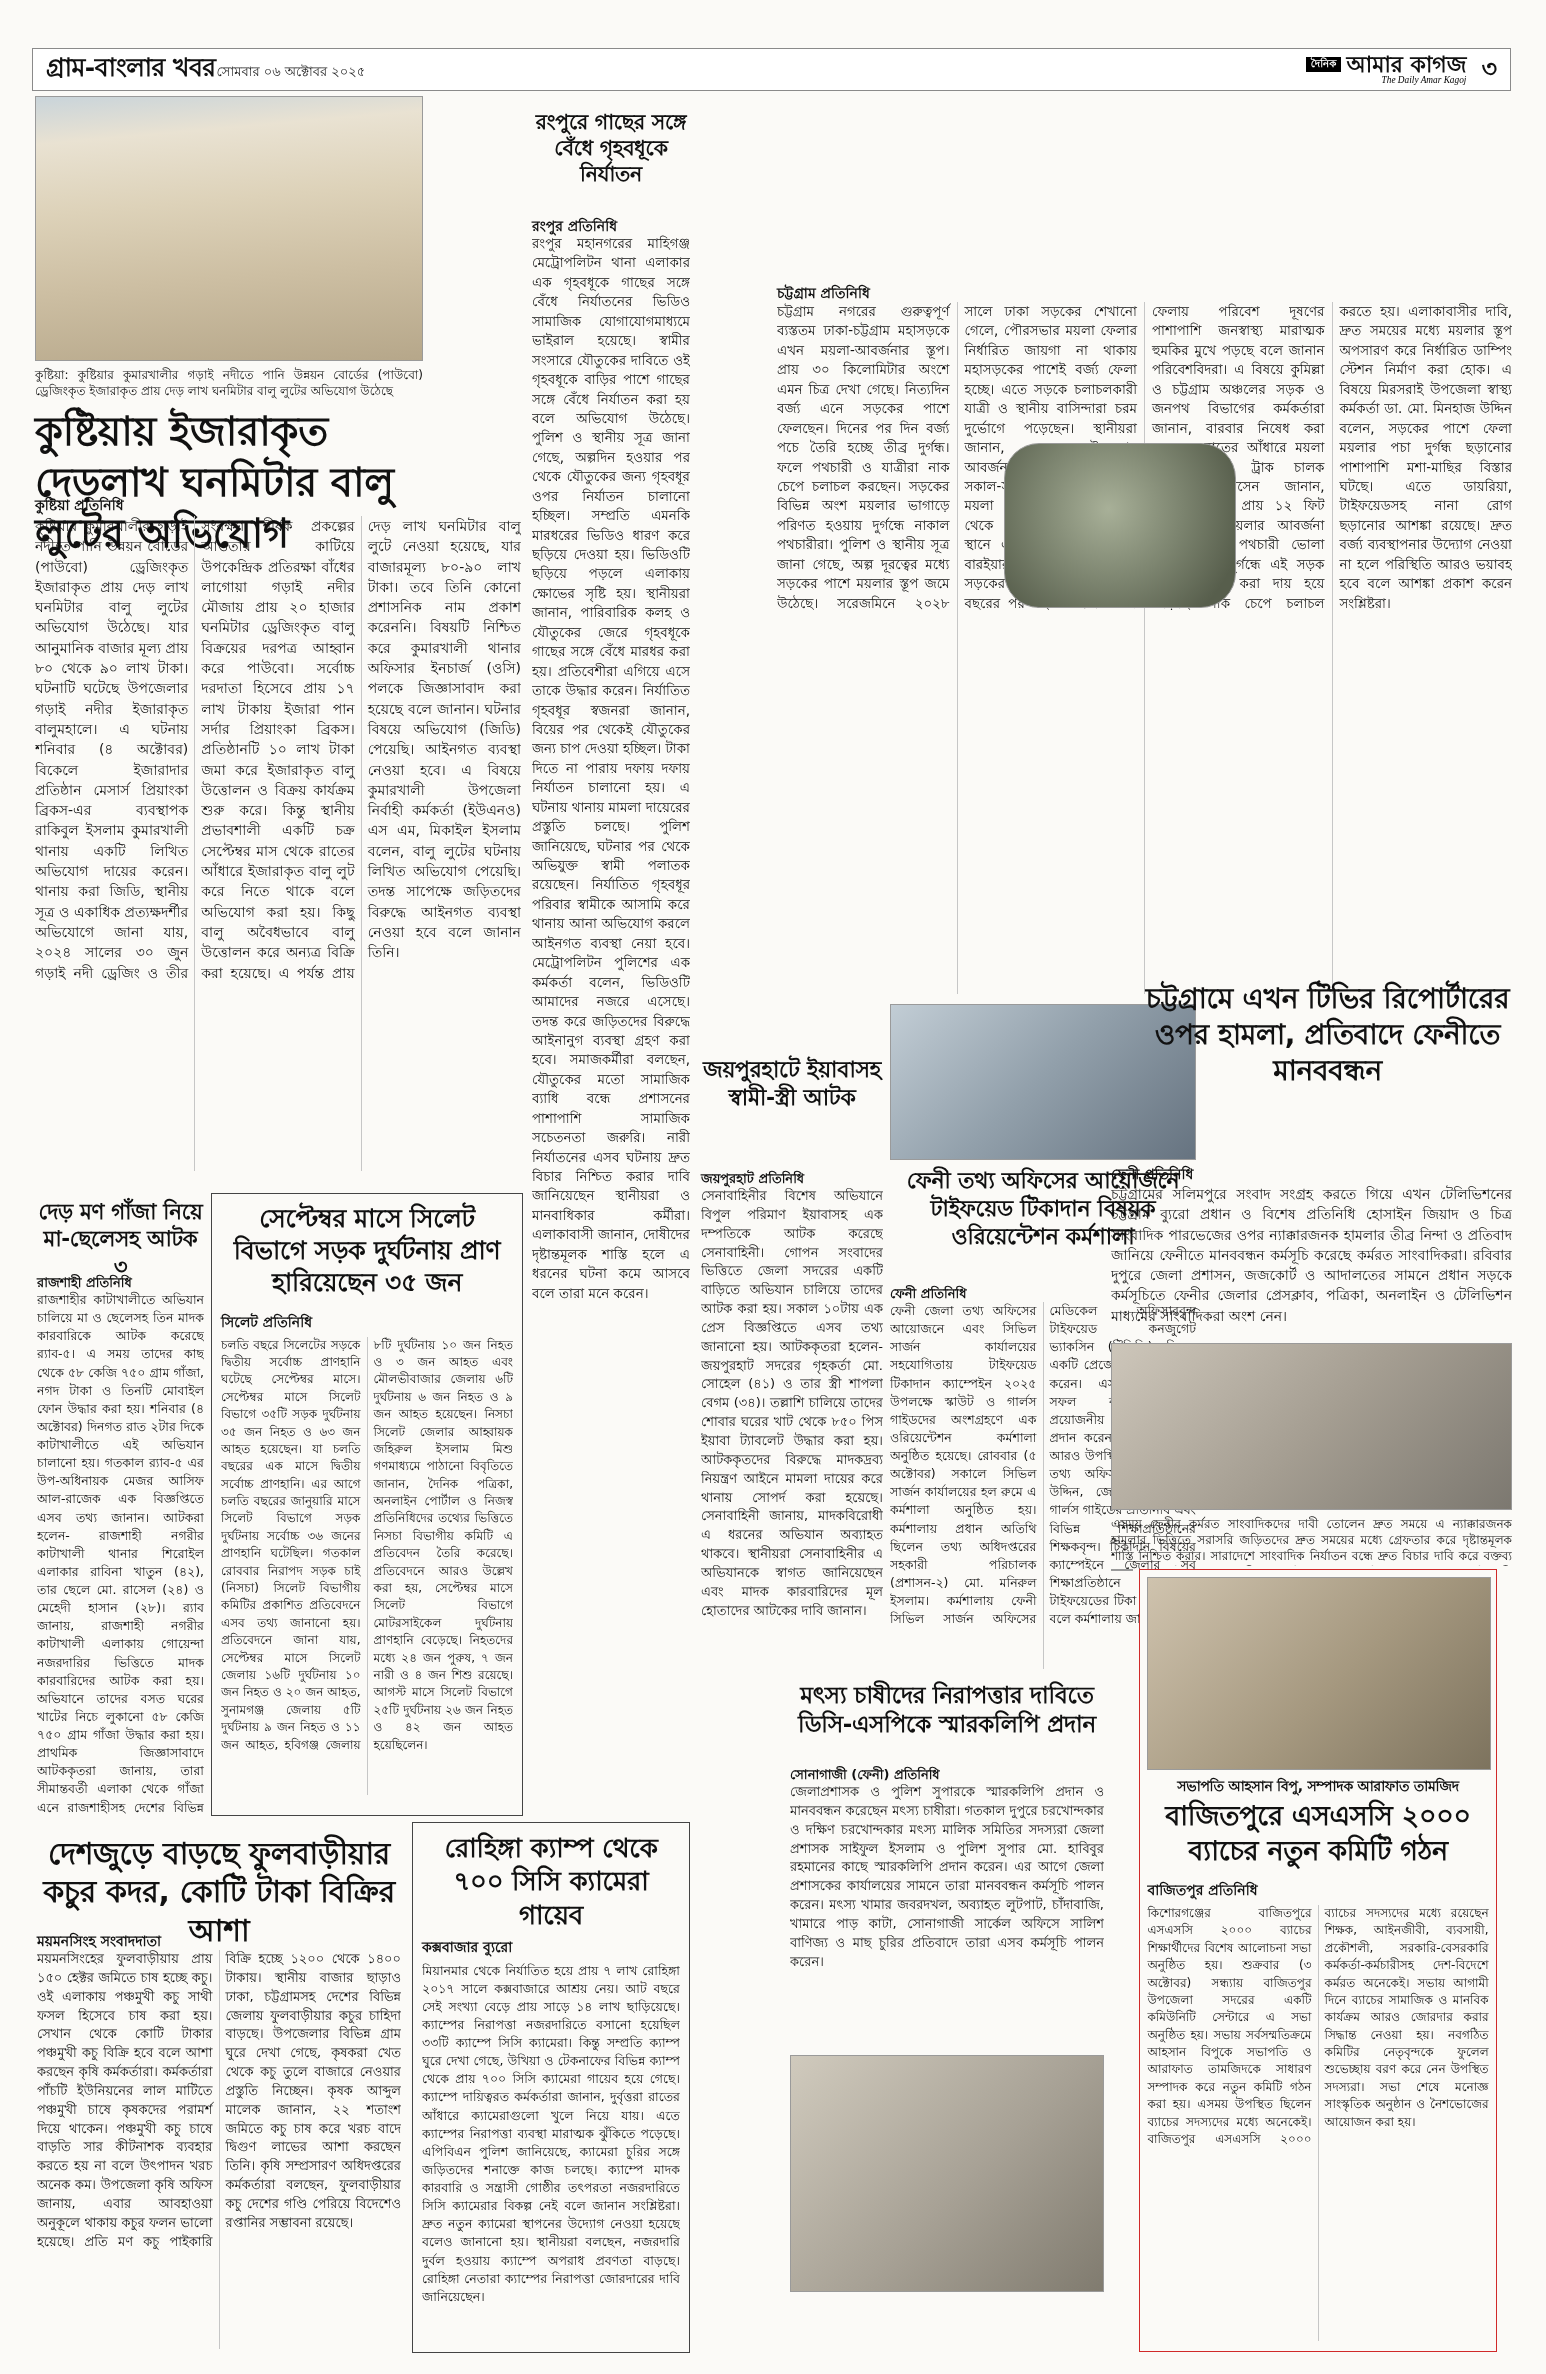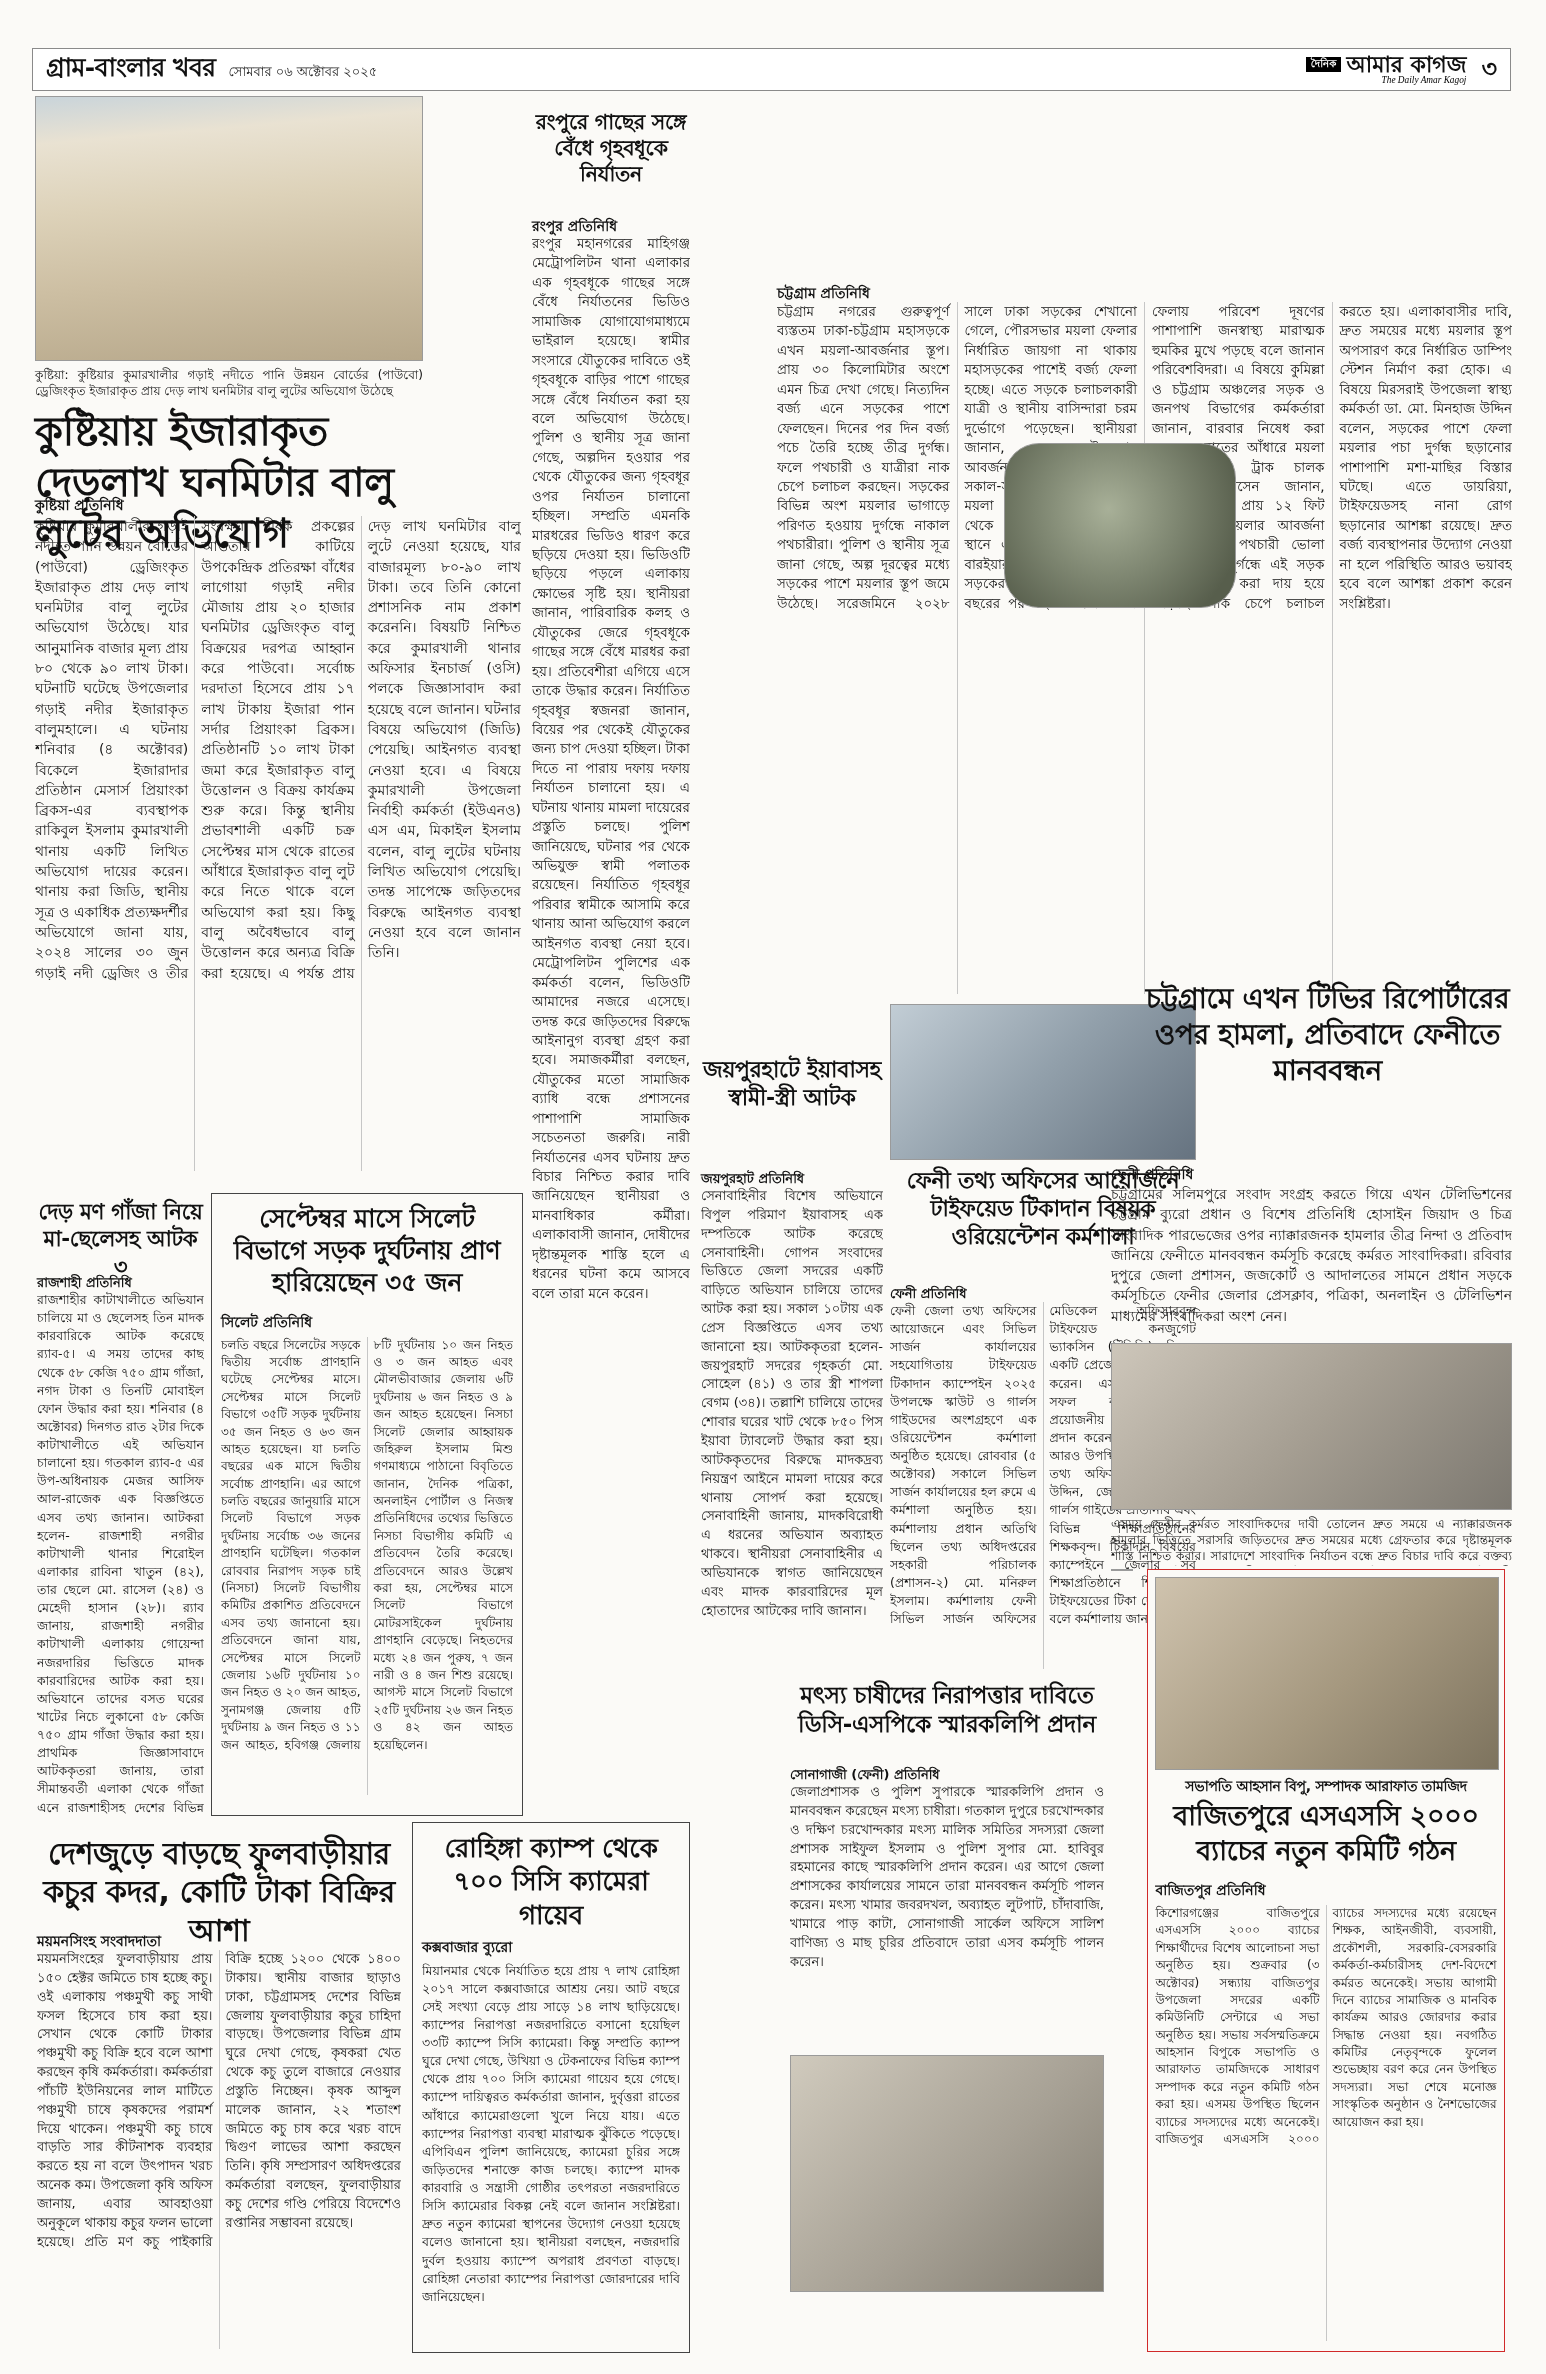--- a/index.html
+++ b/index.html
@@ -1,21 +1,21 @@
 <!DOCTYPE html>
 <html lang="bn" style="font-size:15px"><head>
 <meta charset="utf-8">
 <style>
   html,body{margin:0;padding:0;background:#888;}
   .page{position:relative;width:1546px;height:2375px;background:#fbfaf7;margin:0 auto;
         font-family:"DejaVu Sans","Liberation Sans",sans-serif;color:#111;overflow:hidden;}
   .abs{position:absolute;box-sizing:border-box;}
   
   .hdr{border:0.9px solid #8a8a8a;background:#fff;display:flex;align-items:center;justify-content:space-between;padding:0 13px;}
-  .hdr-left{display:flex;align-items:baseline;gap:13px;}
+  .hdr-left{display:flex;align-items:baseline;gap:1px;}
   .section-title{font-size:25px;font-weight:900;letter-spacing:-0.5px;}
   .date-line{font-size:13px;color:#222;}
   .hdr-right{display:flex;align-items:center;gap:15px;}
   .masthead{text-align:right;line-height:1.05;}
   .masthead-row{display:flex;align-items:center;gap:5.6px;justify-content:flex-end;}
   .masthead-prefix{background:#000;color:#fff;font-size:10.2px;padding:1.9px 4.6px;font-weight:700;}
   .masthead-name{font-size:22px;font-weight:900;}
   .masthead-sub{font-size:9.3px;font-family:"Liberation Serif","DejaVu Serif",serif;font-style:italic;color:#000;}
   .page-no{font-size:24px;font-weight:900;}
   
@@ -108,21 +108,21 @@
     <div class="hl c" style="font-size:26px;height:100px;">রোহিঙ্গা ক্যাম্প থেকে ৭০০ সিসি ক্যামেরা গায়েব</div>
     <div class="byline">কক্সবাজার ব্যুরো</div>
     <div class="body-txt" style="height:373px;font-size:12.5px;">মিয়ানমার থেকে নির্যাতিত হয়ে প্রায় ৭ লাখ রোহিঙ্গা ২০১৭ সালে কক্সবাজারে আশ্রয় নেয়। আট বছরে সেই সংখ্যা বেড়ে প্রায় সাড়ে ১৪ লাখ ছাড়িয়েছে। ক্যাম্পের নিরাপত্তা নজরদারিতে বসানো হয়েছিল ৩৩টি ক্যাম্পে সিসি ক্যামেরা। কিন্তু সম্প্রতি ক্যাম্প ঘুরে দেখা গেছে, উখিয়া ও টেকনাফের বিভিন্ন ক্যাম্প থেকে প্রায় ৭০০ সিসি ক্যামেরা গায়েব হয়ে গেছে। ক্যাম্পে দায়িত্বরত কর্মকর্তারা জানান, দুর্বৃত্তরা রাতের আঁধারে ক্যামেরাগুলো খুলে নিয়ে যায়। এতে ক্যাম্পের নিরাপত্তা ব্যবস্থা মারাত্মক ঝুঁকিতে পড়েছে। এপিবিএন পুলিশ জানিয়েছে, ক্যামেরা চুরির সঙ্গে জড়িতদের শনাক্তে কাজ চলছে। ক্যাম্পে মাদক কারবারি ও সন্ত্রাসী গোষ্ঠীর তৎপরতা নজরদারিতে সিসি ক্যামেরার বিকল্প নেই বলে জানান সংশ্লিষ্টরা। দ্রুত নতুন ক্যামেরা স্থাপনের উদ্যোগ নেওয়া হয়েছে বলেও জানানো হয়। স্থানীয়রা বলছেন, নজরদারি দুর্বল হওয়ায় ক্যাম্পে অপরাধ প্রবণতা বাড়ছে। রোহিঙ্গা নেতারা ক্যাম্পের নিরাপত্তা জোরদারের দাবি জানিয়েছেন।</div>
   </div>
 
   <div class="abs hl c" style="left:790px;top:1681px;width:314px;height:76px;font-size:23px;">মৎস্য চাষীদের নিরাপত্তার দাবিতে ডিসি-এসপিকে স্মারকলিপি প্রদান</div>
   <div class="abs byline" style="left:790px;top:1761px;width:314px;font-size:13px;">সোনাগাজী (ফেনী) প্রতিনিধি</div>
   <div class="abs body-txt" style="left:790px;top:1783px;width:314px;height:265px;font-size:13px;">জেলাপ্রশাসক ও পুলিশ সুপারকে স্মারকলিপি প্রদান ও মানববন্ধন করেছেন মৎস্য চাষীরা। গতকাল দুপুরে চরখোন্দকার ও দক্ষিণ চরখোন্দকার মৎস্য মালিক সমিতির সদস্যরা জেলা প্রশাসক সাইফুল ইসলাম ও পুলিশ সুপার মো. হাবিবুর রহমানের কাছে স্মারকলিপি প্রদান করেন। এর আগে জেলা প্রশাসকের কার্যালয়ের সামনে তারা মানববন্ধন কর্মসূচি পালন করেন। মৎস্য খামার জবরদখল, অব্যাহত লুটপাট, চাঁদাবাজি, খামারে পাড় কাটা, সোনাগাজী সার্কেল অফিসে সালিশ বাণিজ্য ও মাছ চুরির প্রতিবাদে তারা এসব কর্মসূচি পালন করেন।</div>
   <div class="abs photo ph-fish" style="left:790px;top:2055px;width:314px;height:237px;"></div>
 
-  <div class="abs redbox" style="left:1139px;top:1569px;width:358px;height:783px;margin-left:8px;">
+  <div class="abs redbox" style="left:1139px;top:1569px;width:358px;height:783px;">
     <div class="photo ph-group" style="width:100%;height:191px;"></div>
     <div class="hl c" style="font-size:14px;margin-top:7.4px;">সভাপতি আহসান বিপু, সম্পাদক আরাফাত তামজিদ</div>
     <div class="hl c" style="font-size:27px;height:76px;margin-top:3.7px;">বাজিতপুরে এসএসসি ২০০০ ব্যাচের নতুন কমিটি গঠন</div>
     <div class="byline">বাজিতপুর প্রতিনিধি</div>
     <div class="body-txt cols2" style="height:436px;font-size:12px;">কিশোরগঞ্জের বাজিতপুরে এসএসসি ২০০০ ব্যাচের শিক্ষার্থীদের বিশেষ আলোচনা সভা অনুষ্ঠিত হয়। শুক্রবার (৩ অক্টোবর) সন্ধ্যায় বাজিতপুর উপজেলা সদরের একটি কমিউনিটি সেন্টারে এ সভা অনুষ্ঠিত হয়। সভায় সর্বসম্মতিক্রমে আহসান বিপুকে সভাপতি ও আরাফাত তামজিদকে সাধারণ সম্পাদক করে নতুন কমিটি গঠন করা হয়। এসময় উপস্থিত ছিলেন ব্যাচের সদস্যদের মধ্যে অনেকেই। বাজিতপুর এসএসসি ২০০০ ব্যাচের সদস্যদের মধ্যে রয়েছেন শিক্ষক, আইনজীবী, ব্যবসায়ী, প্রকৌশলী, সরকারি-বেসরকারি কর্মকর্তা-কর্মচারীসহ দেশ-বিদেশে কর্মরত অনেকেই। সভায় আগামী দিনে ব্যাচের সামাজিক ও মানবিক কার্যক্রম আরও জোরদার করার সিদ্ধান্ত নেওয়া হয়। নবগঠিত কমিটির নেতৃবৃন্দকে ফুলেল শুভেচ্ছায় বরণ করে নেন উপস্থিত সদস্যরা। সভা শেষে মনোজ্ঞ সাংস্কৃতিক অনুষ্ঠান ও নৈশভোজের আয়োজন করা হয়।</div>
   </div>
 
   <div class="abs photo ph-crowd2" style="left:1111px;top:1569px;width:22px;height:0;"></div>
 
 </div>

